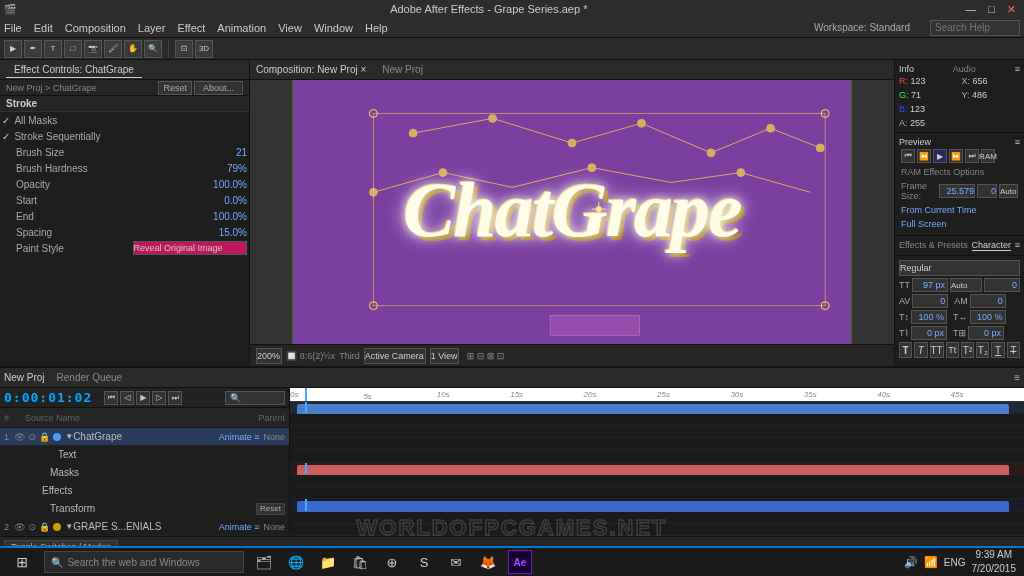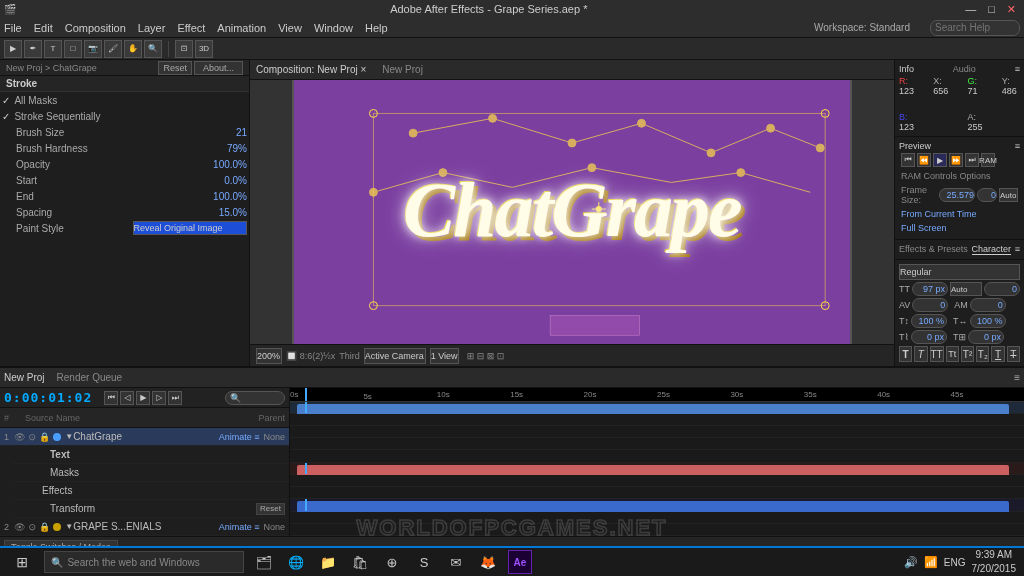--- a/index.html
+++ b/index.html
@@ -80,21 +80,21 @@
     #clock { font-size: 10px; color: #ccc; text-align: center; line-height: 1.4; }
 
     
     #timeline-footer { height: 20px; background: #252525; display: flex; align-items: center; padding: 0 4px; border-top: 1px solid #111; font-size: 9px; color: #888; gap: 8px; }
 
     
     #watermark { position: absolute; bottom: 35px; left: 0; right: 0; text-align: center; z-index: 5; pointer-events: none; }
     #watermark-text { font-size: 22px; font-weight: 900; color: transparent; -webkit-text-stroke: 1.5px rgba(255,255,255,0.15); letter-spacing: 2px; }
 
     select { appearance: none; }
-    input[type="text"] { outline: none; border-radius: 7px; }
+    input[type="text"] { outline: none; }
     .panel-tab-item { font-size: 10px; padding: 2px 8px; cursor: pointer; color: #888; border-bottom: 1px solid transparent; }
     .panel-tab-item.active { color: #ccc; border-bottom: 1px solid #ccc; }
   </style>
 </head>
 <body>
 
 <div id="titlebar">
   <span style="font-size:10px;">🎬</span>
   <span style="flex:1; text-align:center; font-size:11px;">Adobe After Effects - Grape Series.aep *</span>
   <div style="display:flex;gap:4px;">
@@ -130,20 +130,23 @@
   <div style="width:1px;height:16px;background:#444;margin:0 4px;"></div>
   <div class="tool-btn">⊡</div>
   <div class="tool-btn">3D</div>
 </div>
 
 <div id="main" style="display:flex;height:306px;">
 
   <div id="left-panel">
     <div>
 
+      <div class="panel-header">
+        <span class="panel-tab-item active" style="font-size:10px;color:#ccc;">Effect Controls: ChatGrape</span>
+      </div>
 
       <div style="height:16px;background:#252525;display:flex;align-items:center;padding:0 6px;border-bottom:1px solid #111;font-size:9px;color:#888;">
         <span>New Proj &gt; ChatGrape</span>
         <button style="margin-left:auto;font-size:9px;background:#333;border:1px solid #555;color:#aaa;cursor:pointer;padding:0 4px;height:14px;">Reset</button>
         <button style="font-size:9px;background:#333;border:1px solid #555;color:#aaa;cursor:pointer;padding:0 8px;height:14px;margin-left:2px;">About...</button>
       </div>
 
       <div style="height:16px;background:#252525;display:flex;align-items:center;padding:0 6px;border-bottom:1px solid #333;font-size:10px;color:#ccc;font-weight:bold;">
         <span>Stroke</span>
       </div>
@@ -183,21 +186,21 @@
           <span class="value">100.0%</span>
         </div>
         <div class="effect-row">
           <span style="width:14px;"></span>
           <span class="label">Spacing</span>
           <span class="value">15.0%</span>
         </div>
         <div class="effect-row">
           <span style="width:14px;"></span>
           <span class="label">Paint Style</span>
-          <select style="font-size:9px;background:#1d4ed8;border:1px solid #555;color:#ccc;height:14px;margin-left:4px;flex:1;">
+          <select style="font-size:9px;background:#be185d;border:1px solid #555;color:#ccc;height:14px;margin-left:4px;flex:1;">
             <option>Reveal Original Image</option>
           </select>
         </div>
       </div>
     </div>
   </div>
 
   <div id="center">
 
     <div id="comp-header">
@@ -258,21 +261,21 @@
   </div>
 
   <div id="right-panel">
 
     <div class="right-section">
       <div style="display:flex;justify-content:space-between;">
         <span style="font-size:9px;color:#ccc;cursor:pointer;">Info</span>
         <span style="font-size:9px;color:#888;cursor:pointer;">Audio</span>
         <span style="font-size:9px;cursor:pointer;">≡</span>
       </div>
-      <div style="display:grid;grid-template-columns:1fr 1fr 1fr 1fr;gap:16px;margin-top:2px;">
+      <div style="display:grid;grid-template-columns:1fr 1fr;gap:4px;margin-top:2px;">
         <span style="font-size:9px;color:#e44;">R: <span style="color:#ccc;">123</span></span>
         <span style="font-size:9px;color:#aaa;">X: <span style="color:#ccc;">656</span></span>
         <span style="font-size:9px;color:#4e4;">G: <span style="color:#ccc;">71</span></span>
         <span style="font-size:9px;color:#aaa;">Y: <span style="color:#ccc;">486</span></span>
         <span style="font-size:9px;color:#44e;">B: <span style="color:#ccc;">123</span></span>
         <span style="font-size:9px;color:#aaa;"></span>
         <span style="font-size:9px;color:#aaa;">A: <span style="color:#ccc;">255</span></span>
       </div>
     </div>
 
@@ -282,21 +285,21 @@
         <span style="font-size:9px;cursor:pointer;">≡</span>
       </div>
       <div class="preview-controls">
         <div class="prev-btn">⏮</div>
         <div class="prev-btn">⏪</div>
         <div class="prev-btn" style="background:#2a2a5a;">▶</div>
         <div class="prev-btn">⏩</div>
         <div class="prev-btn">⏭</div>
         <div class="prev-btn">RAM</div>
       </div>
-      <div style="font-size:9px;color:#888;padding:2px;">RAM Controls Options</div>
+      <div style="font-size:9px;color:#888;padding:2px;">RAM Effects Options</div>
       <div style="display:flex;align-items:center;gap:2px;padding:2px;">
         <span style="font-size:9px;color:#888;">Frame Size:</span>
         <input type="text" value="25.579" style="width: 36px; height: 14px; background: rgb(51, 51, 51); border: 1px solid rgb(85, 85, 85); color: rgb(119, 170, 255); font-size: 9px; text-align: right;">
         <input type="text" value="0" style="width: 20px; height: 14px; background: rgb(51, 51, 51); border: 1px solid rgb(85, 85, 85); color: rgb(119, 170, 255); font-size: 9px; text-align: right;">
         <select style="font-size:8px;background:#333;border:1px solid #555;color:#ccc;height:14px;">
           <option>Auto</option>
         </select>
       </div>
       <div style="font-size:9px;color:#7af;padding:2px;cursor:pointer;">From Current Time</div>
       <div style="font-size:9px;color:#7af;padding:2px;cursor:pointer;">Full Screen</div>
@@ -392,21 +395,21 @@
         <span class="layer-vis">🔒</span>
         <span class="layer-color" style="background:#4a9eff;"></span>
         <span style="font-size:8px;cursor:pointer;">▼</span>
         <span class="layer-name">ChatGrape</span>
         <span style="font-size:9px;color:#7af;cursor:pointer;margin-left:4px;">Animate ≡</span>
         <span style="font-size:9px;color:#888;margin-left:4px;">None</span>
       </div>
 
       <div class="layer-row layer-indent">
         <span style="width:22px;"></span>
-        <span class="layer-name" style="margin-left:12px;font-weight:bold;">Text</span>
+        <span class="layer-name" style="margin-left:20px;">Text</span>
       </div>
 
       <div class="layer-row layer-indent">
         <span style="width:22px;"></span>
         <span class="layer-name" style="margin-left:12px;">Masks</span>
       </div>
 
       <div class="layer-row layer-indent">
         <span style="width:22px;"></span>
         <span class="layer-name" style="margin-left:4px;">Effects</span>
@@ -427,21 +430,21 @@
         <span style="font-size:8px;cursor:pointer;">▼</span>
         <span class="layer-name">GRAPE S...ENIALS</span>
         <span style="font-size:9px;color:#7af;cursor:pointer;margin-left:4px;">Animate ≡</span>
         <span style="font-size:9px;color:#888;margin-left:4px;">None</span>
       </div>
 
     </div>
 
     <div id="track-area" style="position:relative;">
 
-      <div id="time-ruler" style="height:20px;background:#000000;position:relative;border-bottom:1px solid #333;display:flex;align-items:flex-end;overflow:hidden;">
+      <div id="time-ruler" style="height:20px;background:#ffffff;position:relative;border-bottom:1px solid #333;display:flex;align-items:flex-end;overflow:hidden;font-style:italic;">
 
         <span style="position:absolute;left:0%;font-size:8px;color:#888;padding-bottom:2px;">0s</span>
         <span style="position:absolute;left:10%;font-size:8px;color:#888;padding-bottom:0;">5s</span>
         <span style="position:absolute;left:20%;font-size:8px;color:#888;padding-bottom:2px;">10s</span>
         <span style="position:absolute;left:30%;font-size:8px;color:#888;padding-bottom:2px;">15s</span>
         <span style="position:absolute;left:40%;font-size:8px;color:#888;padding-bottom:2px;">20s</span>
         <span style="position:absolute;left:50%;font-size:8px;color:#888;padding-bottom:2px;">25s</span>
         <span style="position:absolute;left:60%;font-size:8px;color:#888;padding-bottom:2px;">30s</span>
         <span style="position:absolute;left:70%;font-size:8px;color:#888;padding-bottom:2px;">35s</span>
         <span style="position:absolute;left:80%;font-size:8px;color:#888;padding-bottom:2px;">40s</span>

